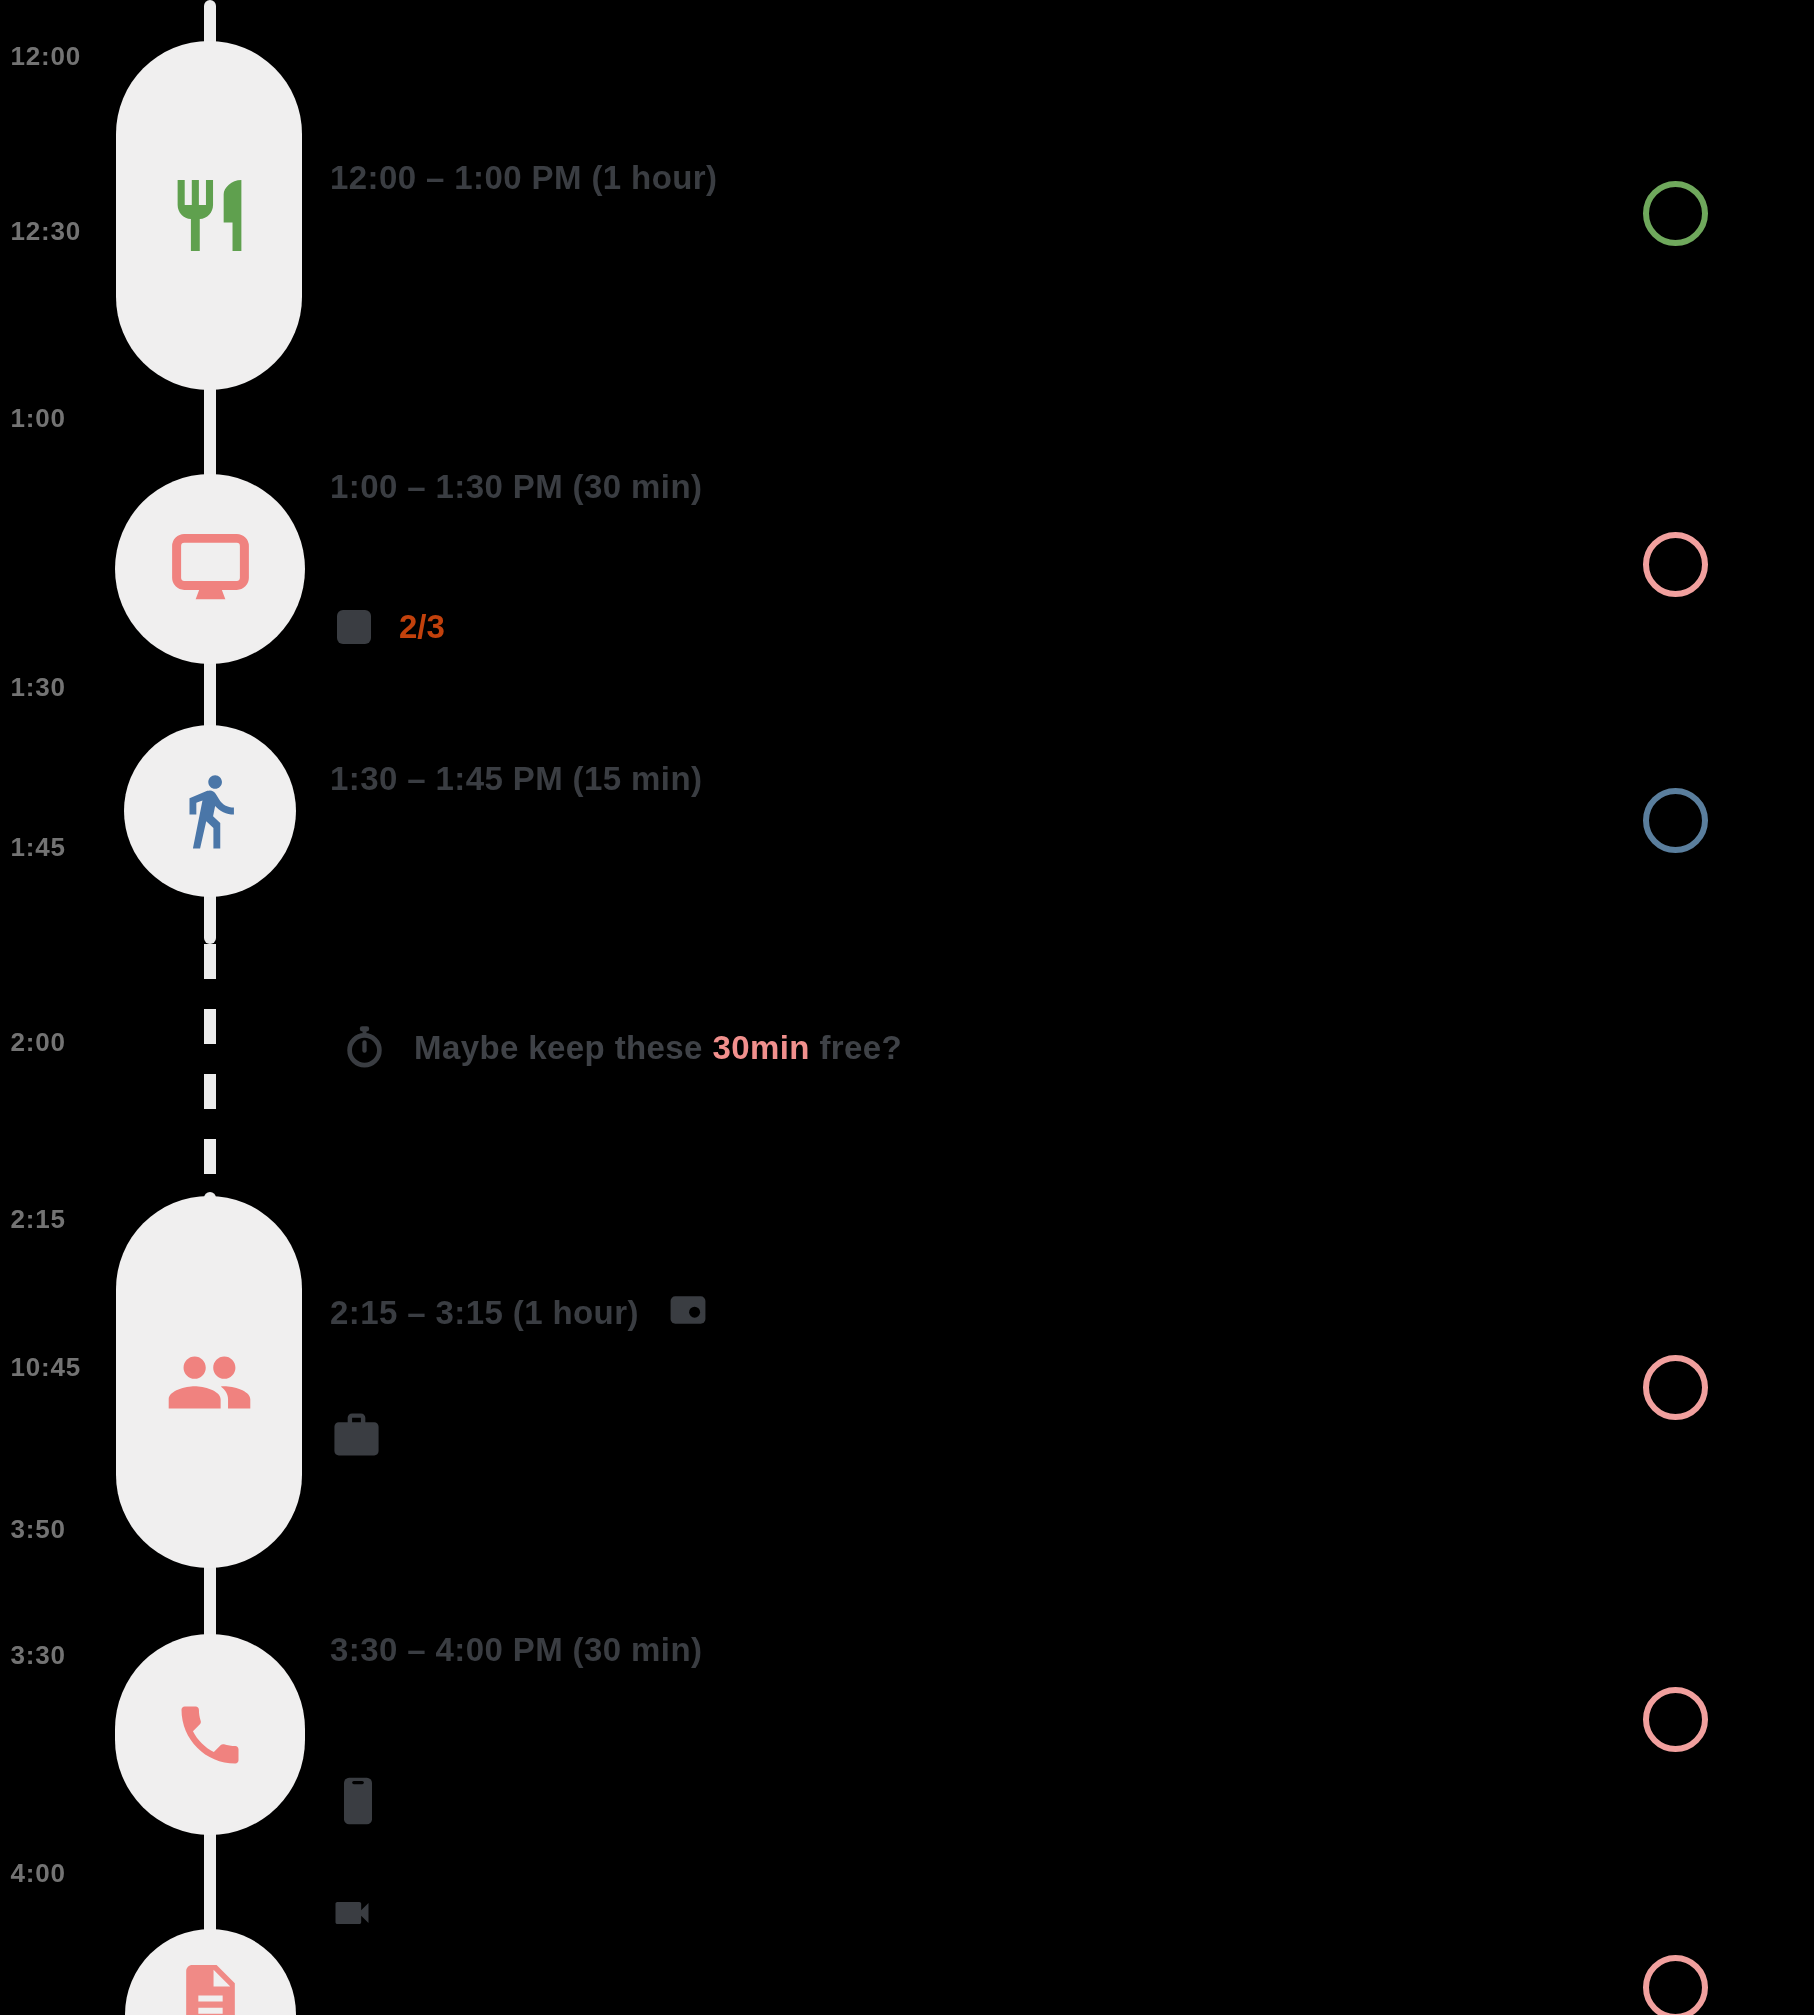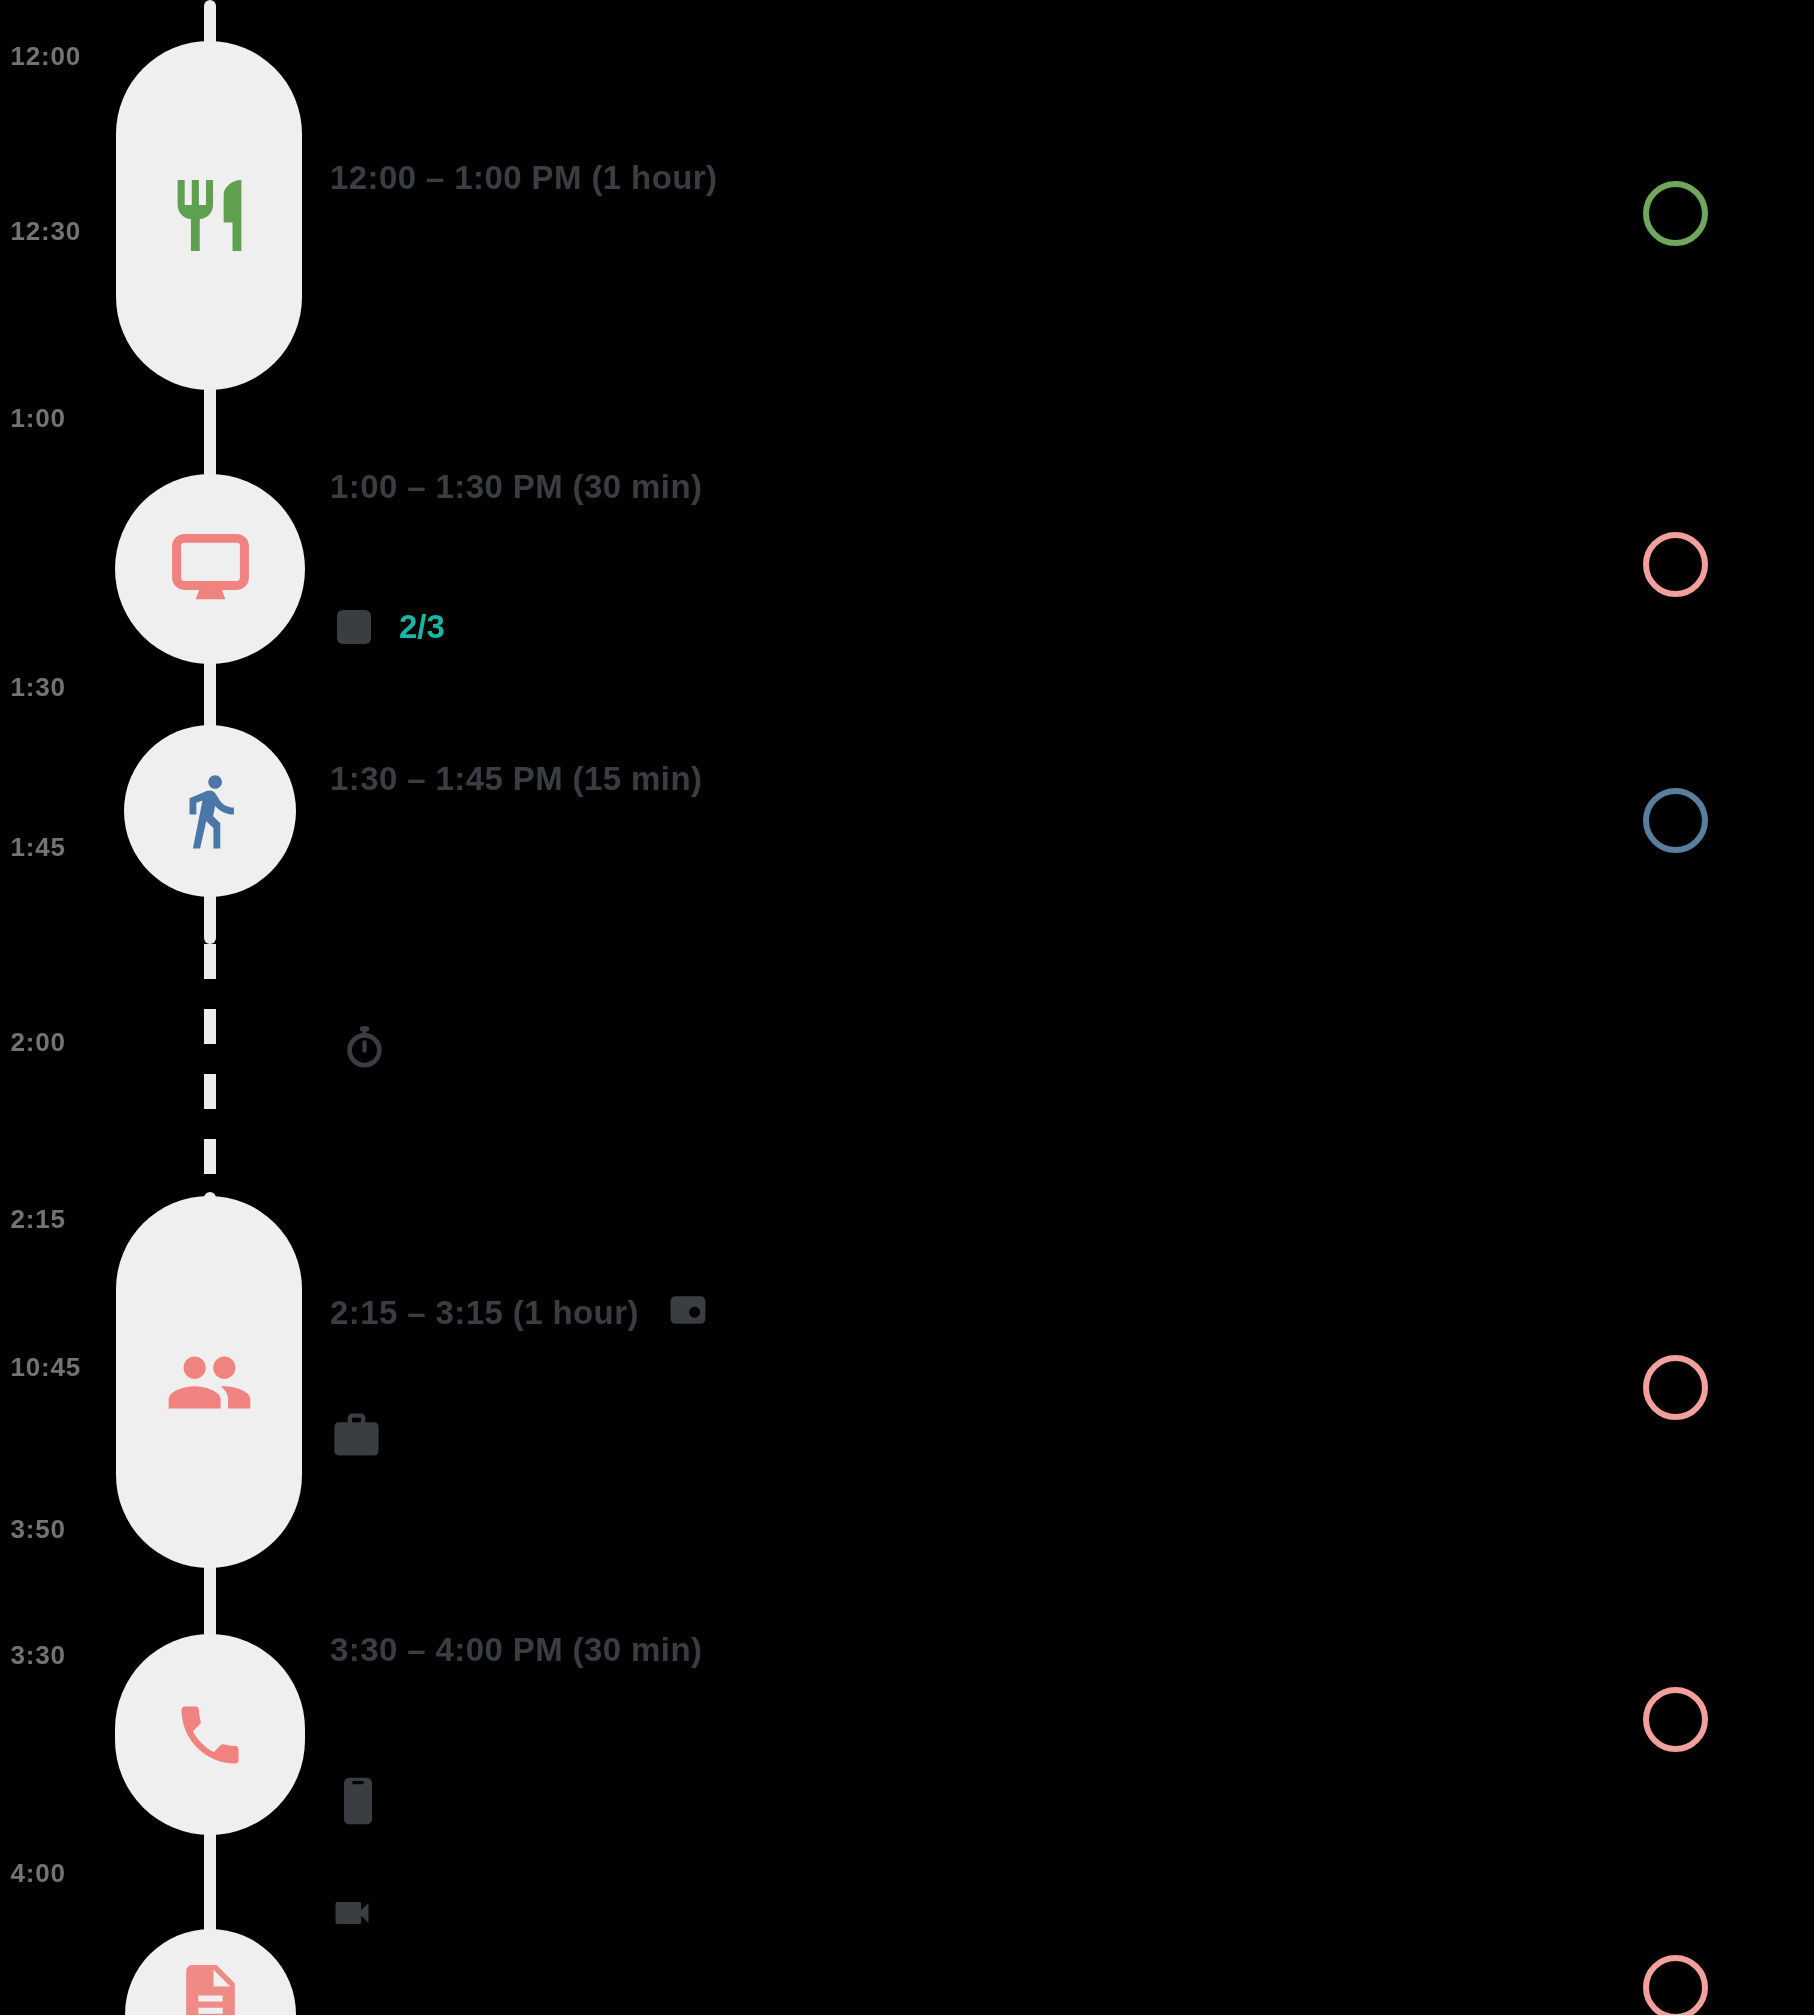--- a/index.html
+++ b/index.html
@@ -30,21 +30,21 @@
   .icon-people{color:#f0827f;}
   .icon-phone{color:#f0827f;}
   .icon-document{color:#f08a86;}
   
   .erow{
     position:absolute;left:330px;display:flex;align-items:flex-end;gap:27px;
     color:#3a3d42;font-size:33px;font-weight:600;letter-spacing:0.4px;white-space:nowrap;
   }
   .meta-row{
     position:absolute;left:330px;display:flex;align-items:center;gap:21px;
-    color:#14b8a6;font-size:33px;font-weight:600;
+    color:#c2410c;font-size:33px;font-weight:600;
   }
   .inline-ic{color:#3a3d42;flex:0 0 auto;}
   
   .gap-row{
     position:absolute;left:341px;display:flex;align-items:center;gap:26px;
     color:#3f4247;font-size:33px;font-weight:600;letter-spacing:0.4px;white-space:nowrap;
   }
   .gap-hl{color:#f1908d;font-weight:700;}
   
   .ring{
@@ -133,20 +133,21 @@
   <span>1:30 – 1:45 PM (15 min)</span>
 </div>
 
 <div class="gap-row" style="top:1024px">
   <svg class="inline-ic" width="47" height="47" viewBox="0 0 24 24">
     <rect x="9.6" y="1.2" width="4.8" height="2.6" rx="1.2" fill="currentColor"></rect>
     <rect x="11" y="3.6" width="2" height="2.4" fill="currentColor"></rect>
     <circle cx="12" cy="13.4" r="7.6" fill="none" stroke="currentColor" stroke-width="2.4"></circle>
     <path d="M12 13.6 L12 9.4" stroke="currentColor" stroke-width="2.2" stroke-linecap="round"></path>
   </svg>
+  <span><span>Maybe keep these </span><span class="gap-hl">30min</span><span> free?</span></span>
 </div>
 
 <div class="erow" style="top:1288px">
   <span>2:15 – 3:15 (1 hour)</span>
   <svg class="inline-ic" width="44" height="44" viewBox="0 0 24 24">
     <rect x="2.5" y="4.5" width="19" height="15" rx="2.6" fill="currentColor"></rect>
     <circle cx="15.6" cy="13.2" r="3" fill="#000"></circle>
   </svg>
 </div>
 <div class="meta-row" style="top:1409px">

